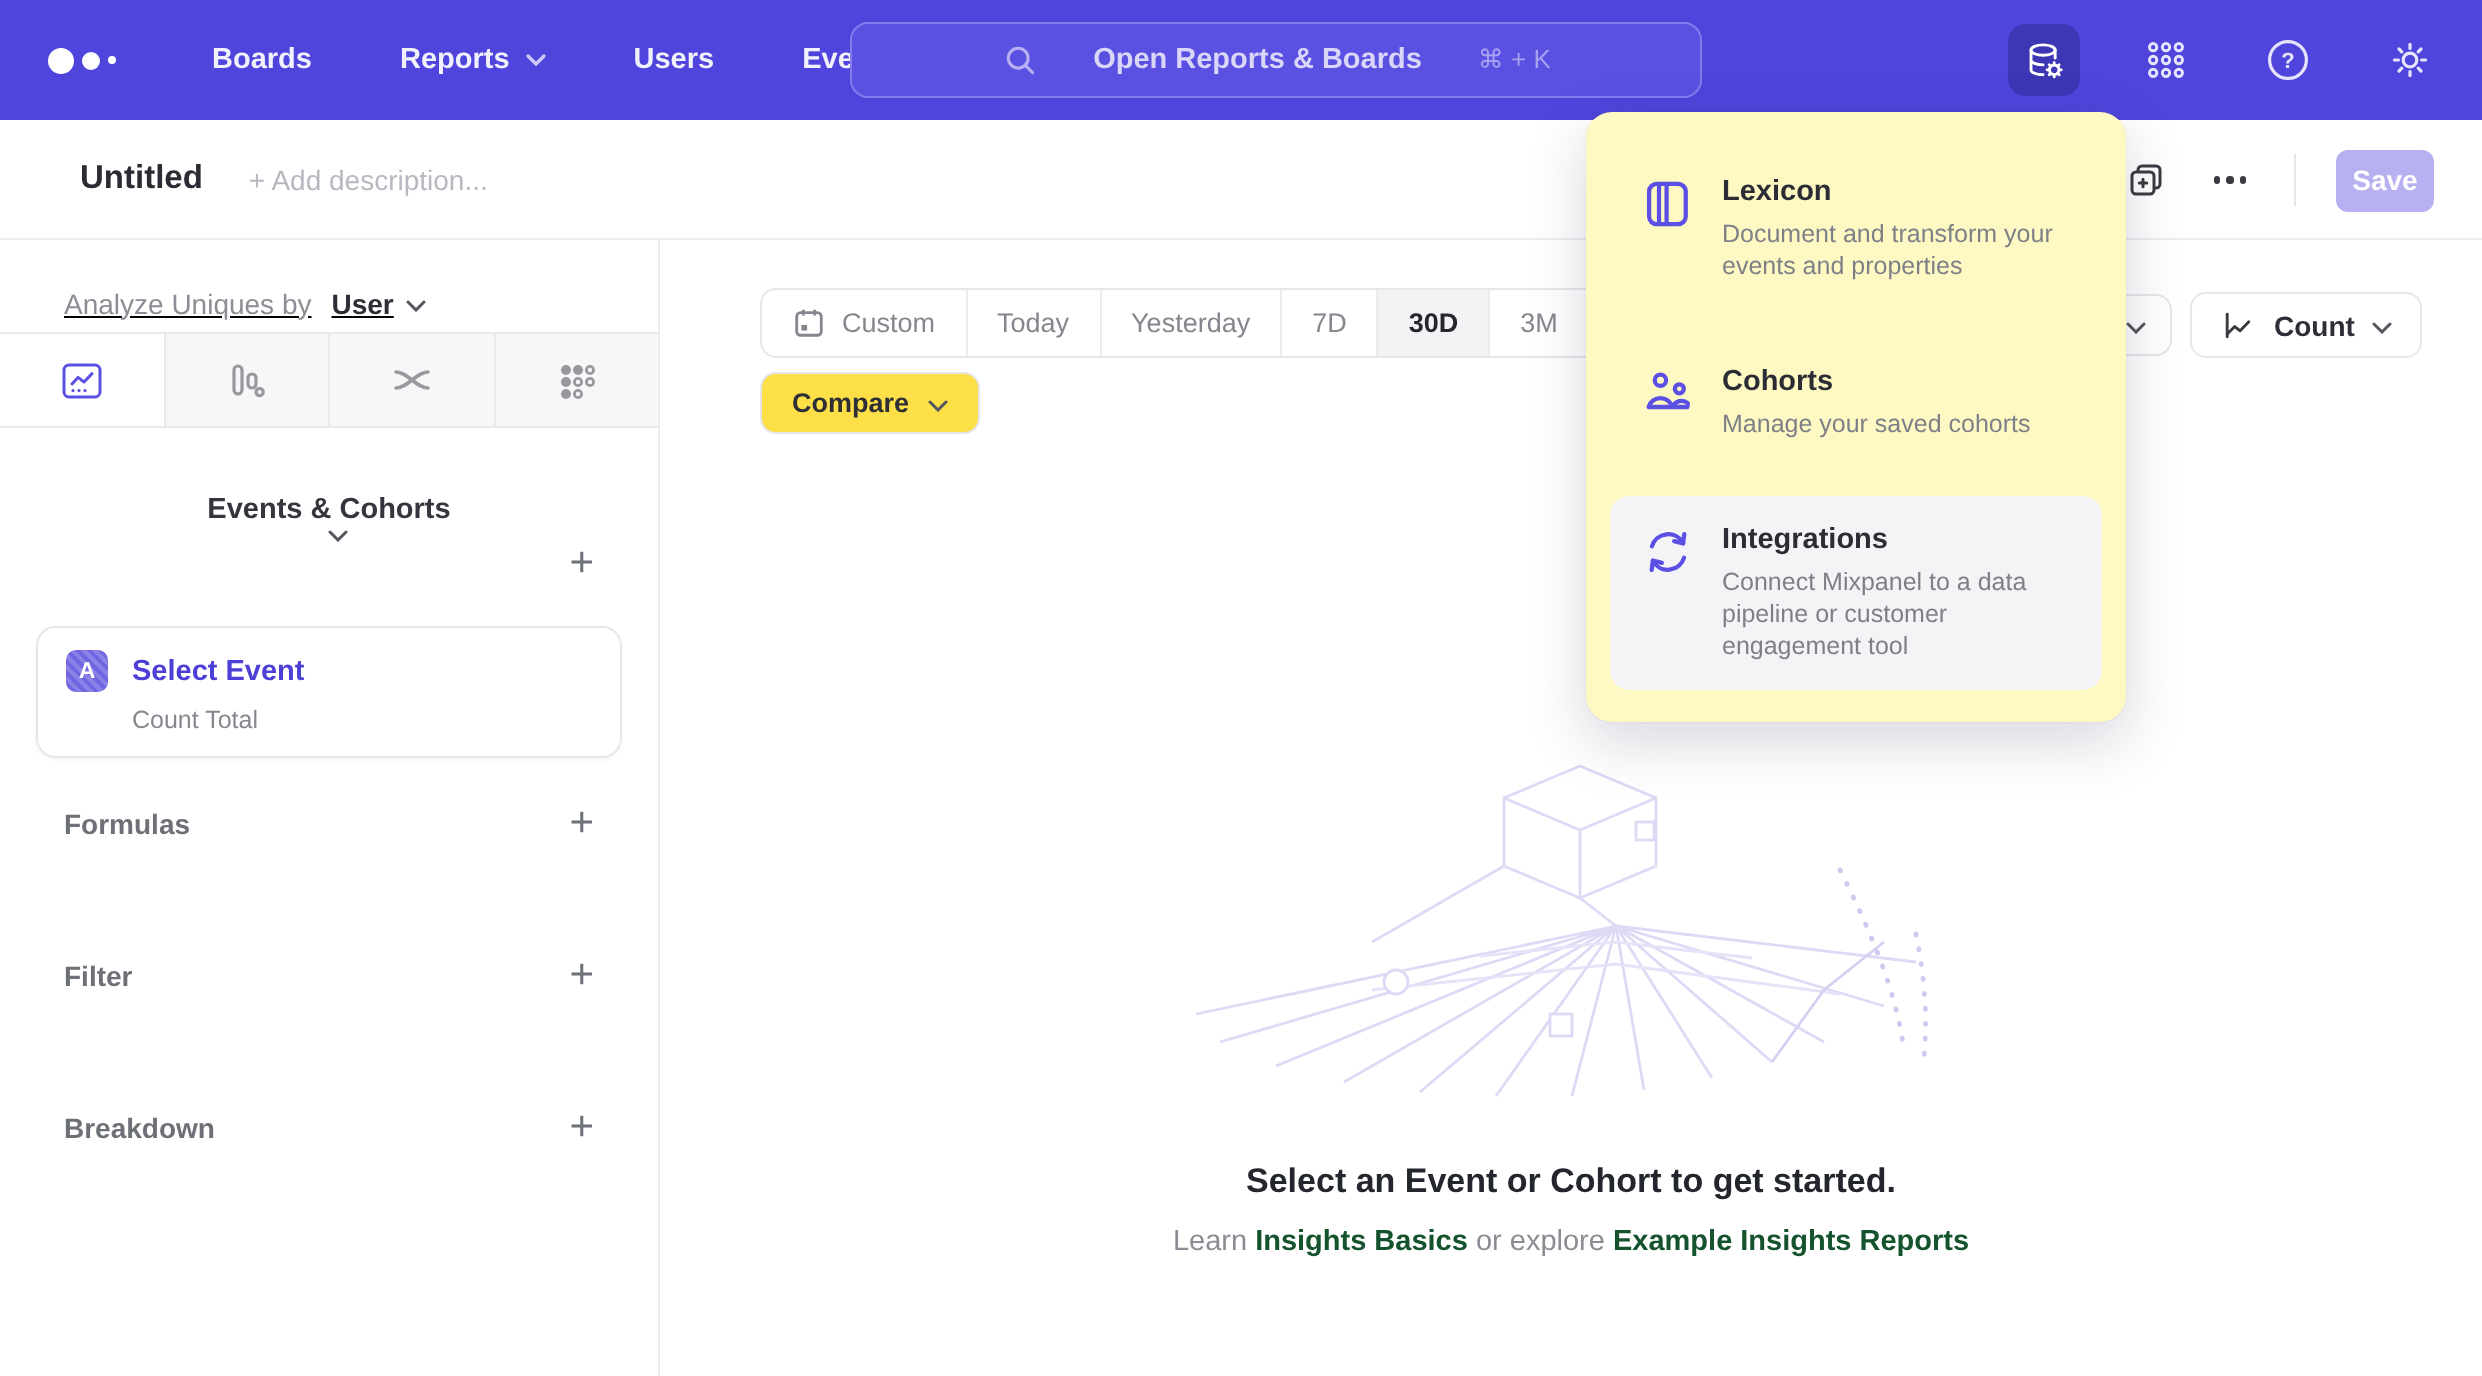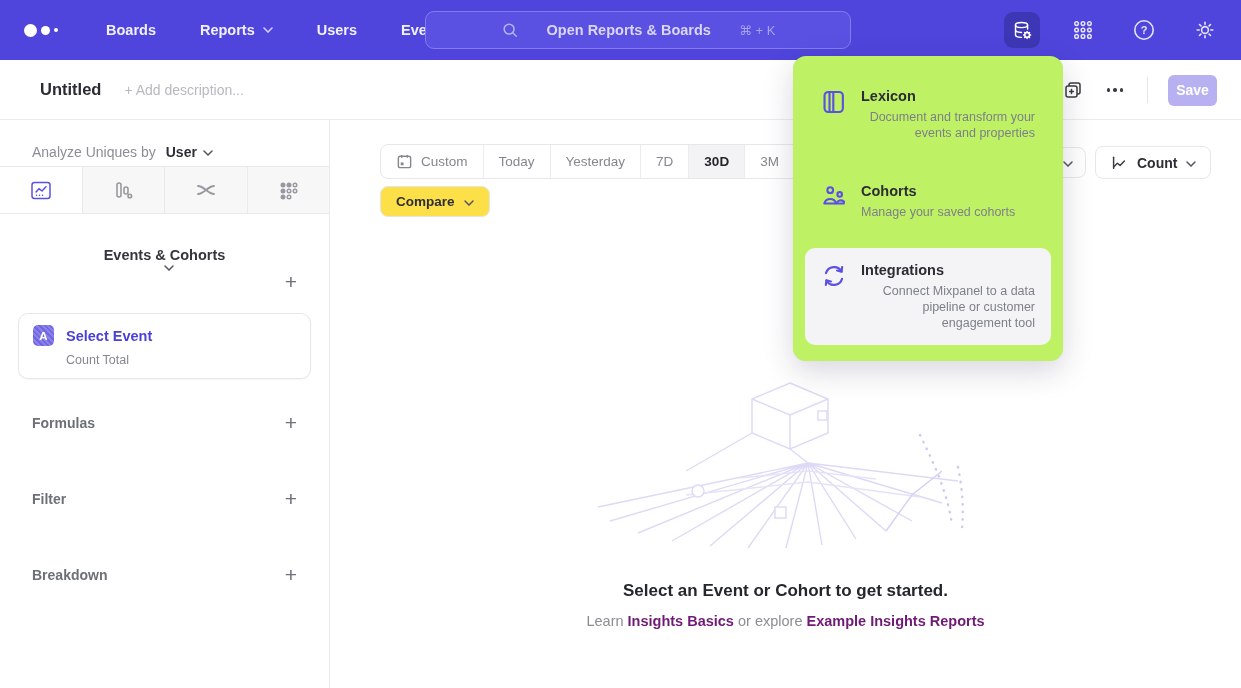--- a/index.html
+++ b/index.html
@@ -48,21 +48,21 @@
   .hdr-actions { position:absolute; right:24px; top:0; height:60px; display:flex; align-items:center; gap:20px; }
   .hdr-divider { width:1px; height:26px; background:#e6e6ea; }
   .save-btn { width:49px; height:31px; border:none; border-radius:6px; background:#b7b1f1;
     color:#fff; font-size:14px; font-weight:600; font-family:inherit; cursor:pointer; }
   .dots3 { display:flex; gap:3px; cursor:pointer; padding:4px; }
   .dots3 i { width:3.5px; height:3.5px; border-radius:50%; background:#3a3b41; display:block; }
 
   
   .body { display:flex; height:628px; }
   .sidebar { width:330px; border-right:1px solid #ececee; background:#fff; flex:none; }
-  .analyze { display:flex; align-items:center; gap:6px; padding:17px 0 0 32px; height:46px; }
+  .analyze { display:flex; align-items:center; gap:6px; padding:17px 0 0 32px; height:46px;text-decoration:underline; }
   .analyze .pre { font-size:14px; color:#8c8e95; }
   .analyze .val { font-size:14px; color:#2e2f36; font-weight:600; margin-left:4px; }
   .chev-g { width:10px; height:6px; margin-top:2px; }
   .viz-tabs { display:flex; height:48px; border-top:1px solid #eaeaec; border-bottom:1px solid #eaeaec;
     background:#f7f7f8; }
   .viz-tab { flex:1; display:flex; align-items:center; justify-content:center;
     border-right:1px solid #eaeaec; cursor:pointer; }
   .viz-tab:last-child { border-right:none; }
   .viz-tab.selected { background:#fff; }
   .sec-head { display:flex; align-items:center; margin:33px 32px 0 32px;flex-direction:column; }
@@ -71,21 +71,21 @@
   .event-card { margin:21px 18px 0 18px; height:66px; background:#fff; border:1px solid #e7e7eb;
     border-radius:10px; box-shadow:0 1px 2px rgba(20,20,40,0.04); padding:11px 14px; cursor:pointer; }
   .event-row { display:flex; align-items:center; gap:12px; }
   .a-badge { width:21px; height:21px; border-radius:5px; background:#7066e2;
     background-image:repeating-linear-gradient(45deg, rgba(255,255,255,.18) 0 2px, transparent 2px 4px);
     color:#fff; font-size:11.5px; font-weight:700; display:flex; align-items:center; justify-content:center; }
   .event-title { font-size:14.5px; font-weight:600; color:#4b3fd6; }
   .event-sub { margin:7px 0 0 33px; font-size:12.5px; color:#86888f; }
   .side-row { display:flex; align-items:center; margin:0 32px; }
   .side-row .lbl { font-size:14px; font-weight:600; color:#6e7077; }
-  .row-formulas { margin-top:33px;gap:36px; }
+  .row-formulas { margin-top:22px;gap:36px; }
   .row-filter, .row-breakdown { margin-top:55px; }
 
   
   .main { position:relative; flex:1; background:#fff; }
   .seg { position:absolute; left:50px; top:24px; display:flex; height:35px;
     border:1px solid #e7e7ea; border-radius:8px; background:#fff; overflow:hidden; z-index:1; }
   .seg-item { display:flex; align-items:center; justify-content:center; gap:8px; padding:0 15px;
     font-size:13.5px; color:#85878e; border-right:1px solid #ececef; cursor:pointer; white-space:nowrap; }
   .seg-item:last-child { border-right:none; }
   .seg-item.selected { background:#f3f3f5; color:#26272d; font-weight:700; }
@@ -96,26 +96,26 @@
     border:1px solid #e7e7ea; border-radius:8px; background:#fff; display:flex; align-items:center; gap:9px;
     font-size:14px; font-weight:600; color:#2e2f36; z-index:1; cursor:pointer; }
   .compare-btn { position:absolute; left:50px; top:66px; height:31px; padding:0 15px;
     border:1px solid #e5e5e8; border-radius:8px; background:#fde047; display:flex; align-items:center; gap:9px;
     font-size:13.5px; font-weight:600; color:#2e2f36; cursor:pointer; z-index:1; }
   .wireframe { position:absolute; left:260px; top:255px; z-index:0; }
   .empty-title { position:absolute; top:461px; left:0; width:100%; text-align:center;
     font-size:17px; font-weight:700; color:#24262d; }
   .empty-sub { position:absolute; top:493px; left:0; width:100%; text-align:center;
     font-size:14.5px; color:#8b8d94; }
-  .empty-sub .lnk { color:#701a75; font-weight:700; cursor:pointer; }
+  .empty-sub .lnk { color:#14532d; font-weight:700; cursor:pointer; }
 
   
-  .popup { position:absolute; left:793px; top:56px; width:270px; background:#bef264; border-radius:13px;
+  .popup { position:absolute; left:793px; top:56px; width:270px; background:#fef9c3; border-radius:13px;
     box-shadow:0 10px 30px rgba(35,35,70,0.18), 0 0 1px rgba(0,0,0,0.1);
-    padding:18px 12px 16px 12px; z-index:40;text-align:right; }
+    padding:18px 12px 16px 12px; z-index:40; }
   .menu-item { display:flex; gap:14px; padding:14px 16px; border-radius:10px; cursor:pointer;
     margin-bottom:14px; }
   .menu-item:last-child { margin-bottom:0; }
   .menu-item.hover { background:#f4f4f6; }
   .mi-icon { width:26px; flex:none; padding-top:1px; }
   .mi-title { display:flex; align-items:center; gap:8px; font-size:14.5px; font-weight:700; color:#2c2d34; }
   .mi-badge { font-size:8px; font-weight:700; letter-spacing:0.6px; color:#fff; background:#7d73e6;
     padding:2.5px 7px; border-radius:3px; }
   .mi-desc { margin-top:5px; font-size:12.5px; line-height:16px; color:#7e8088; }
 </style>

